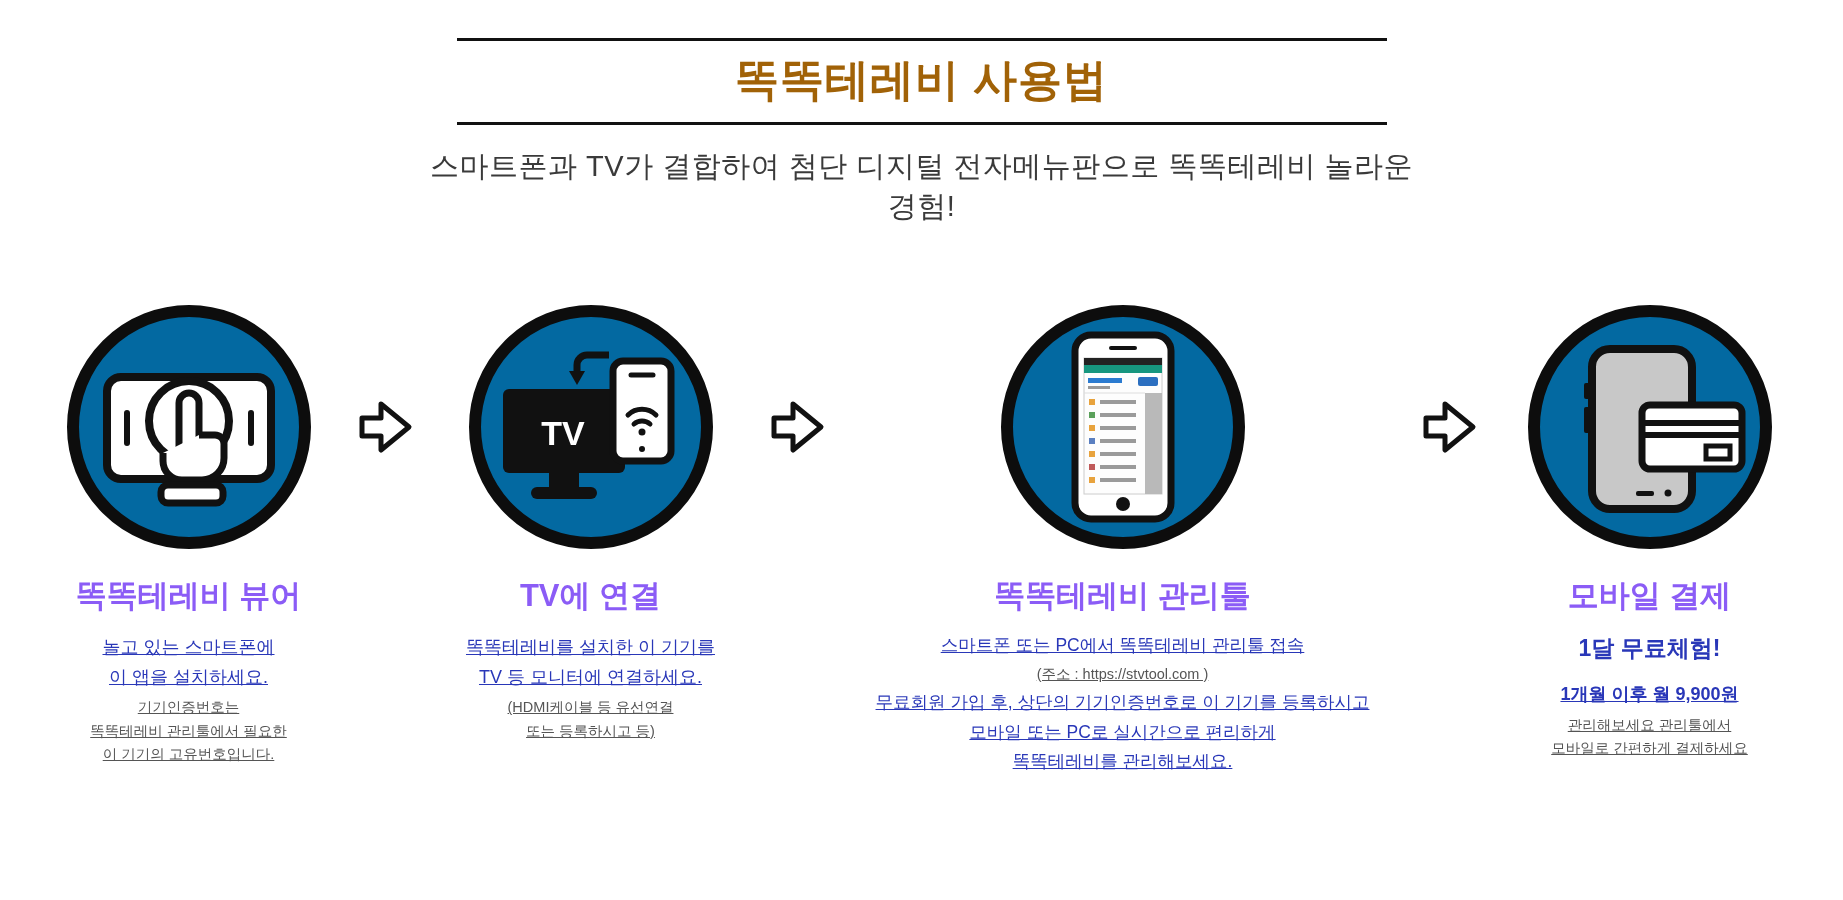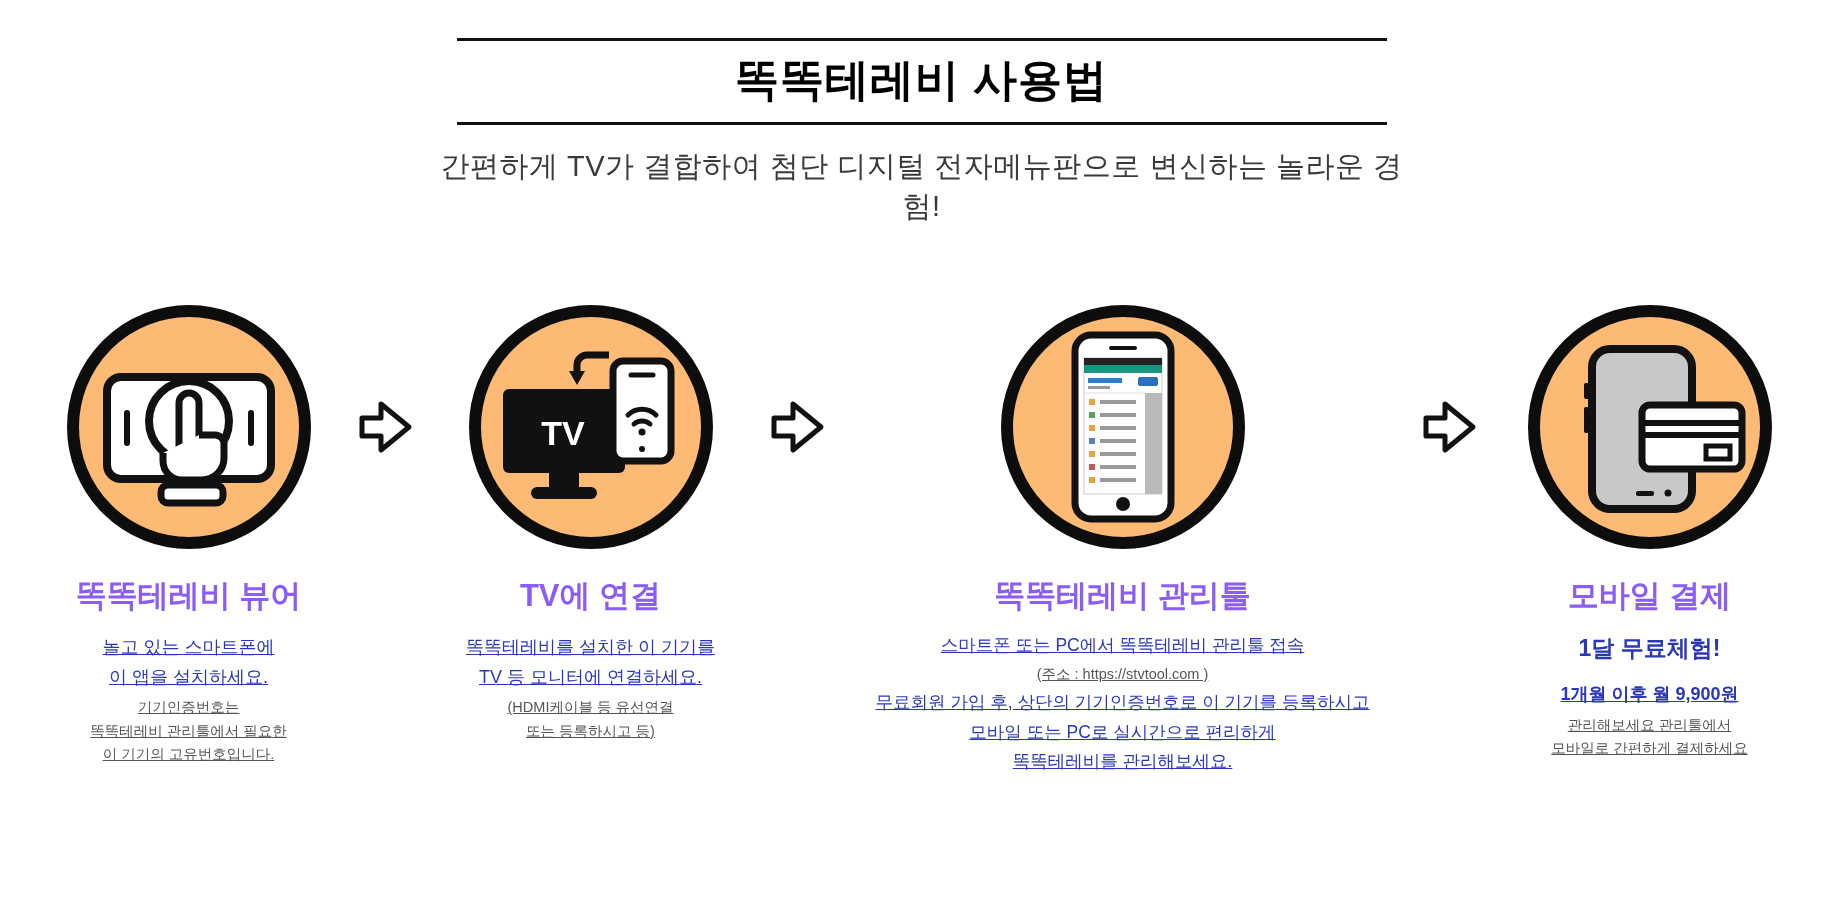--- a/index.html
+++ b/index.html
@@ -14,21 +14,21 @@
 
   
   .title-block { width: 930px; margin: 0 auto; }
   .rule { height: 0; border-top: 3px solid #111; }
   .page-title {
     text-align: center;
     font-size: 44px;
     font-weight: 800;
     letter-spacing: 1px;
     padding: 10px 0 12px 0;
-    color: #000000;
+    color: #a16207;
   }
   .subtitle {
     width: 1000px;
     margin: 22px auto 0 auto;
     text-align: center;
     font-size: 29px;
     font-weight: 400;
     color: #3a3a3a;
     letter-spacing: 0.5px;
   }
@@ -48,21 +48,21 @@
   .step-4 { width: 330px; }
 
   .circle {
     width: 244px; height: 244px;
     border: 12px solid #0d0d0d;
     border-radius: 50%;
     margin: 0 auto;
     display: flex;
     align-items: center;
     justify-content: center;
-    background: #fdba74;
+    background: #0369a1;
     overflow: hidden;
   }
   .circle svg { display: block; }
 
   .step-title {
     margin-top: 26px;
     font-size: 31px;
     font-weight: 800;
     color: #8b5cf6;
   }
@@ -95,21 +95,21 @@
 </head>
 <body>
 
 <div class="page">
 
   <div class="title-block">
     <div class="rule"></div>
     <h1 class="page-title">똑똑테레비 사용법</h1>
     <div class="rule"></div>
   </div>
-  <p class="subtitle">간편하게 TV가 결합하여 첨단 디지털 전자메뉴판으로 변신하는 놀라운 경험!</p>
+  <p class="subtitle">스마트폰과 TV가 결합하여 첨단 디지털 전자메뉴판으로 똑똑테레비 놀라운 경험!</p>
 
   <div class="steps-row">
 
     <div class="step step-1">
       <div class="circle">
         <svg width="200" height="200" viewBox="0 0 200 200">
           <rect x="18" y="50" width="164" height="102" rx="14" fill="#fff" stroke="#111" stroke-width="8"></rect>
           <line x1="38" y1="86" x2="38" y2="116" stroke="#111" stroke-width="6" stroke-linecap="round"></line>
           <line x1="162" y1="86" x2="162" y2="116" stroke="#111" stroke-width="6" stroke-linecap="round"></line>
           <circle cx="100" cy="94" r="40" fill="none" stroke="#111" stroke-width="8"></circle>

